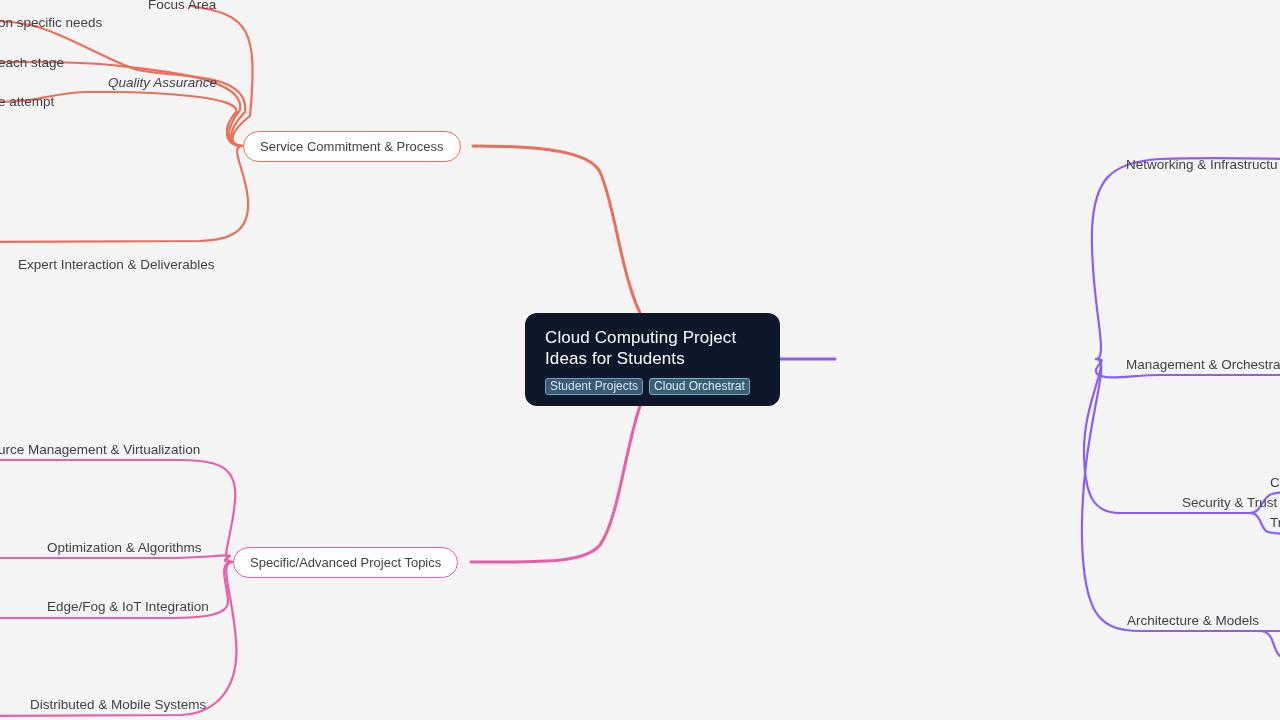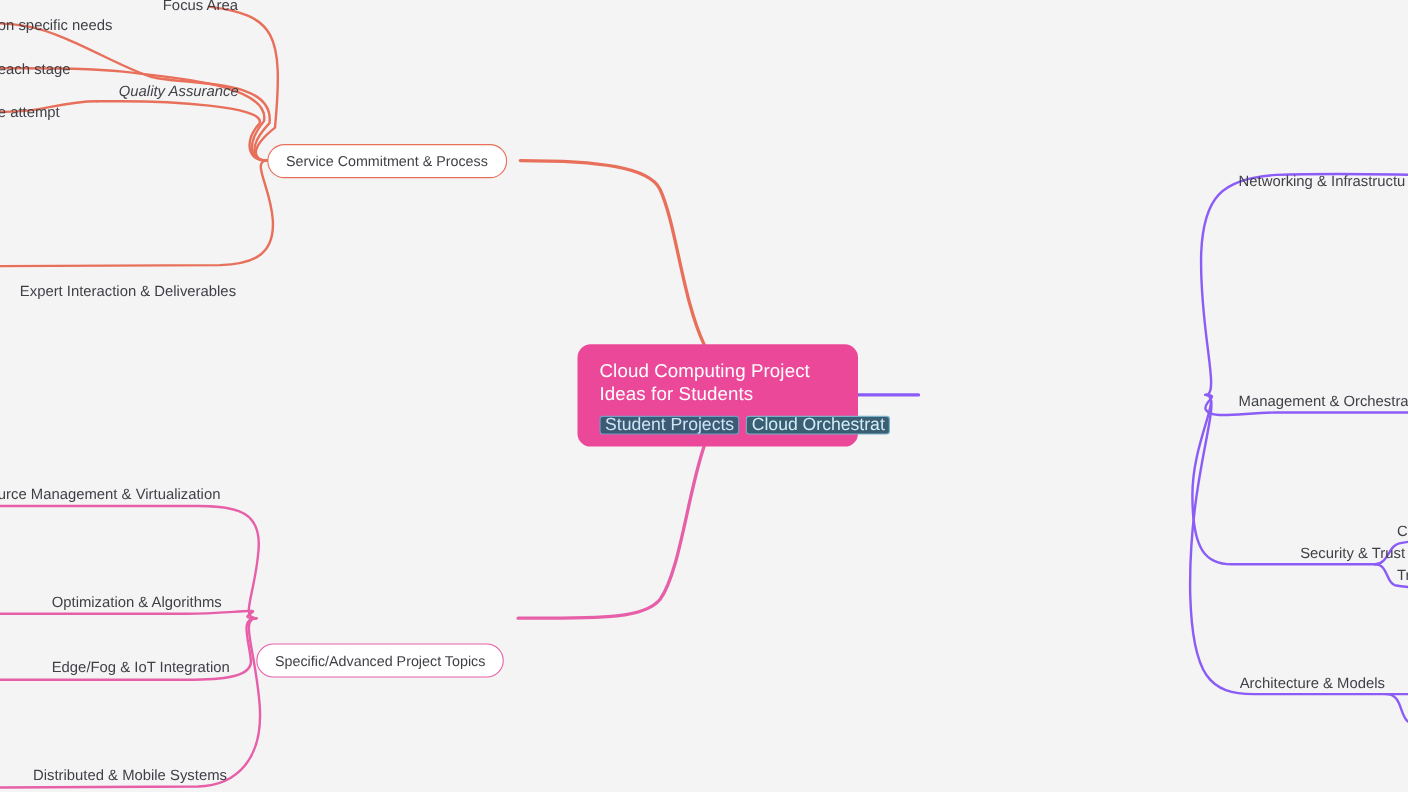--- a/index.html
+++ b/index.html
@@ -25,40 +25,40 @@
     pointer-events: none;
   }
 
   
   .root-node {
     position: absolute;
     left: 525px;
     top: 313px;
     width: 255px;
     height: 93px;
-    background: #ec4899;
+    background: #0f172a;
     border-radius: 12px;
     box-sizing: border-box;
     padding: 14px 18px 10px 20px;
   }
   .root-title {
     color: #ffffff;
     font-size: 17px;
     line-height: 21px;
     font-weight: 400;
     letter-spacing: 0.1px;
     white-space: pre-line;
   }
   .root-tags {
     margin-top: 9px;
     display: flex;
     gap: 6px;
   }
   .tag {
-    font-size: 16px;
+    font-size: 12px;
     line-height: 13px;
     padding: 1px 4px;
     border-radius: 3px;
     color: #cfe4f5;
     background: #3c5a74;
     border: 1px solid #6f9ec4;
     white-space: nowrap;
   }
   .tag.t2 {
     color: #d4ecf8;
@@ -77,21 +77,21 @@
     font-size: 13px;
     line-height: 1;
     display: flex;
     align-items: center;
     justify-content: center;
     padding: 0 16px;
     white-space: nowrap;
     height: 31px;
   }
   .pill.orange { border-color: #e8705a; }
-  .pill.pink   { border-color: #e75fa8; margin-top: 38px; }
+  .pill.pink   { border-color: #e75fa8; }
   .pill.purple { border-color: #8b5cf6; }
 
   
   .leaf {
     position: absolute;
     color: #3f3f46;
     font-size: 13.5px;
     line-height: 16px;
     white-space: nowrap;
   }

